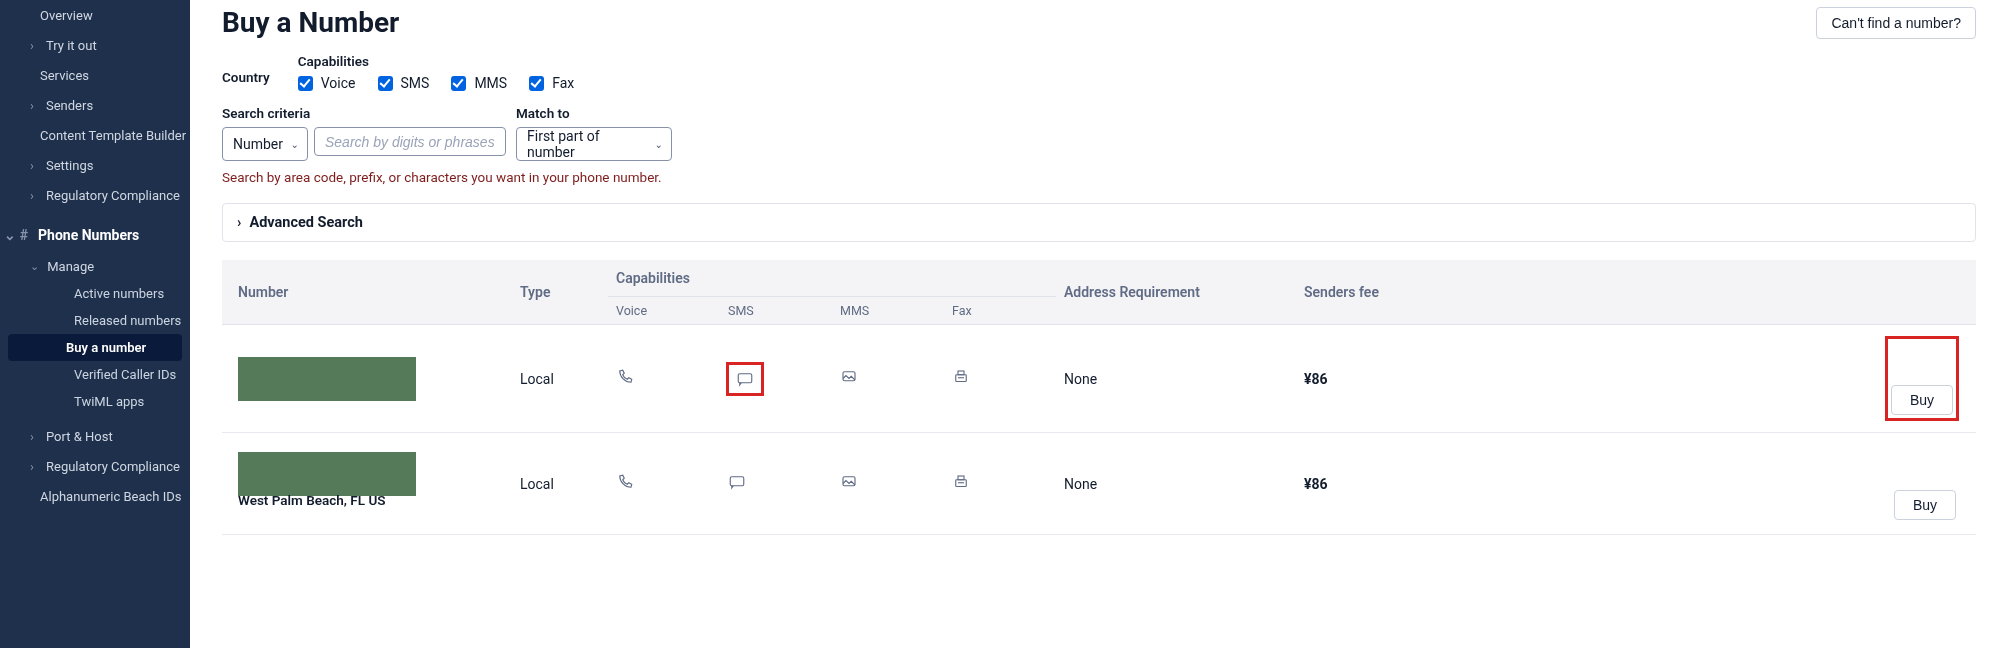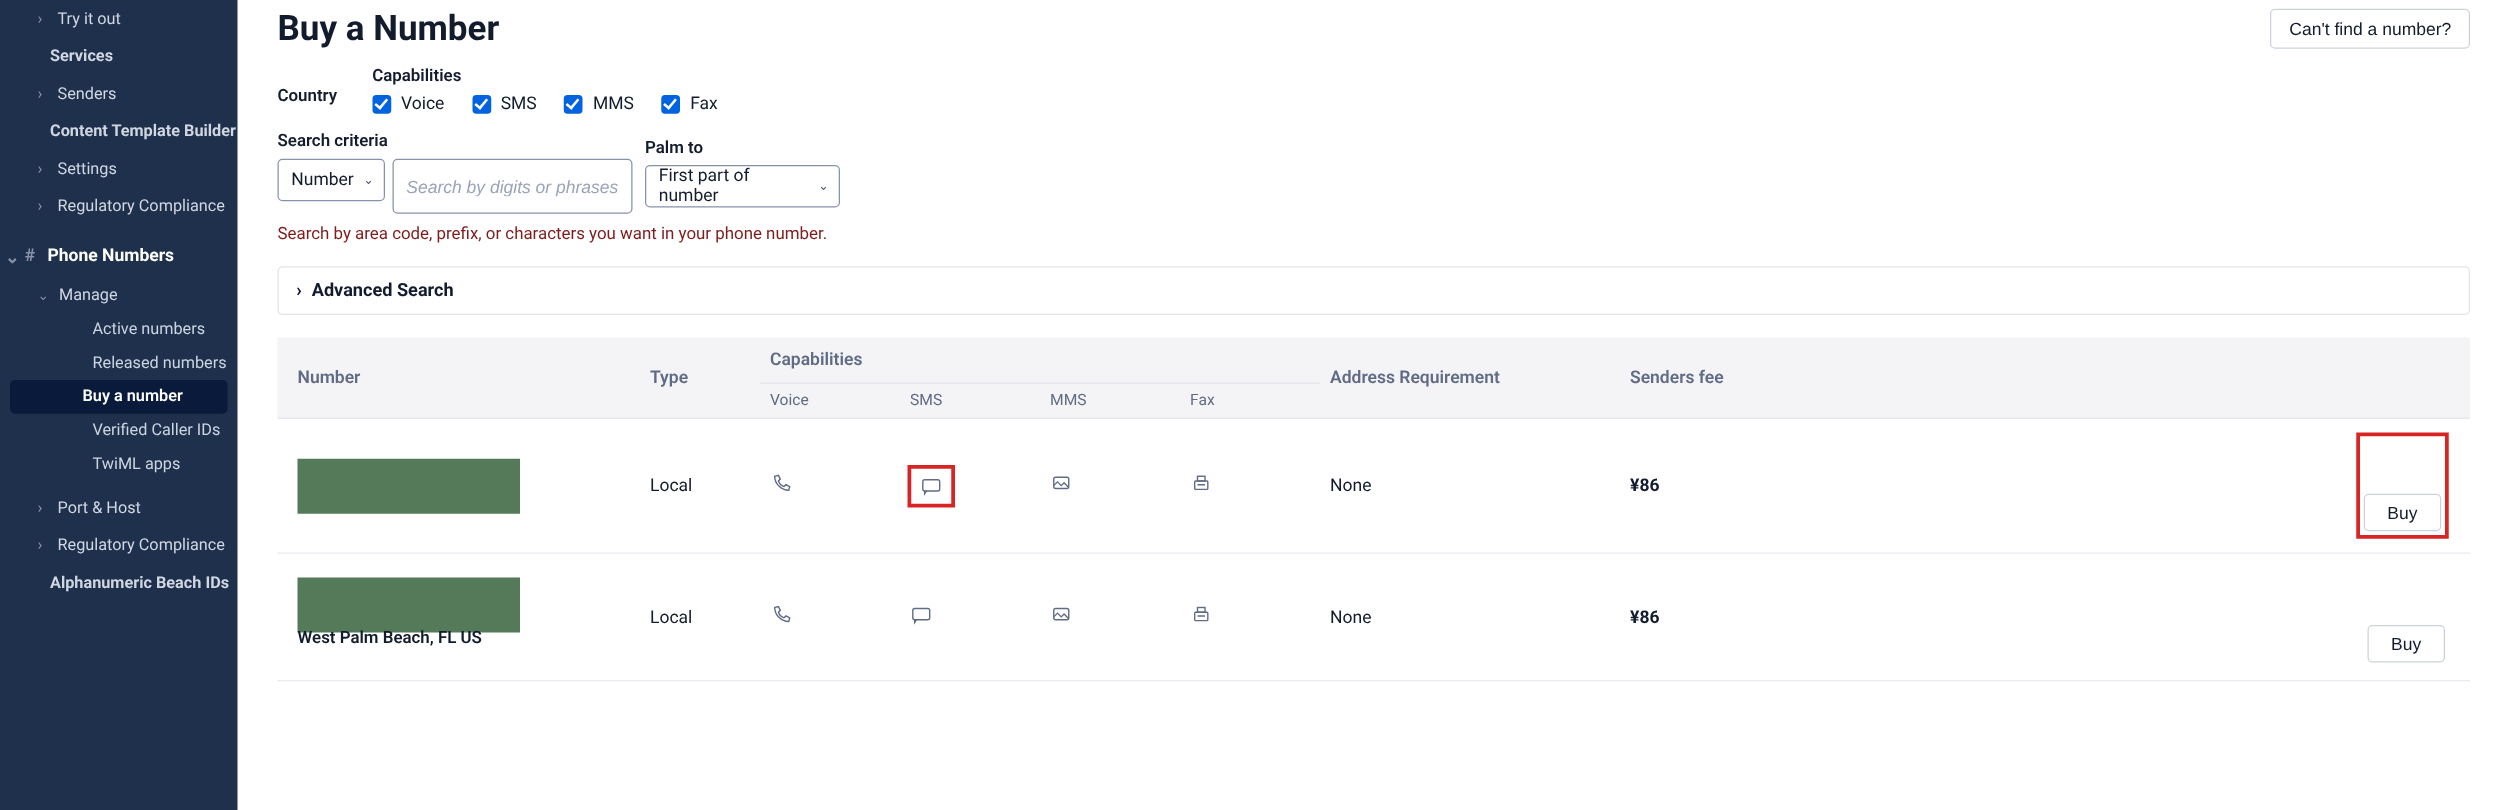--- a/index.html
+++ b/index.html
@@ -4,21 +4,21 @@
 <style>
   * { box-sizing: border-box; margin: 0; padding: 0; }
   body { font-family: -apple-system, BlinkMacSystemFont, "Segoe UI", Roboto, Helvetica, Arial, sans-serif; font-size: 14px; color: #121c2d; background: #fff; }
   .app { display: flex; width: 2000px; height: 648px; overflow: hidden; }
 
   
   .sidebar { width: 190px; background: #1f304c; color: #cbd5e1; flex: 0 0 190px; overflow: hidden; padding-top: 0; }
   .side-item { display: flex; align-items: center; height: 30px; font-size: 13px; cursor: pointer; color: #d0d7e2; }
   .side-item.top { padding-left: 40px; }
   .side-item .chev { width: 12px; display: inline-flex; justify-content: center; margin-left: 26px; margin-right: 8px; color: #8891aa; }
-  .side-item.no-chev { padding-left: 40px; font-weight: bold; }
+  .side-item.no-chev { padding-left: 40px; }
   .side-section { display: flex; align-items: center; height: 34px; padding-left: 18px; font-weight: 700; color: #fff; font-size: 14px; }
   .side-section .hash { color: #8891aa; margin-right: 10px; }
   .side-section .chev-down { color: #8891aa; margin-left: -14px; margin-right: 4px; }
   .side-sub { display: flex; align-items: center; height: 27px; padding-left: 66px; font-size: 13px; color: #cbd5e1; cursor: pointer; border-radius: 4px; margin: 0 8px; }
   .side-sub.active { background: #0a1a3a; color: #fff; font-weight: 600; padding-left: 58px; }
   .side-group-hdr { display: flex; align-items: center; height: 28px; padding-left: 30px; font-size: 13px; color: #d0d7e2; }
   .side-group-hdr .chev { margin-right: 8px; color: #8891aa; font-size: 11px; }
 
   
   .main { flex: 1; padding: 6px 24px 0 32px; overflow: hidden; }
@@ -35,21 +35,21 @@
   .country-box .flag::before { content: ""; position: absolute; top: 0; left: 0; width: 7px; height: 6px; background: #3c3b6e; }
   .country-box .srch { width: 32px; border-left: 1px solid #ccd1db; display: flex; align-items: center; justify-content: center; color: #4b5671; }
 
   .caps { display: flex; gap: 22px; align-items: center; }
   .cap { display: flex; align-items: center; gap: 8px; font-size: 14px; }
   .cb { width: 15px; height: 15px; background: #0263e0; border-radius: 3px; position: relative; }
   .cb::after { content: ""; position: absolute; left: 4px; top: 1px; width: 4px; height: 8px; border: solid #fff; border-width: 0 2px 2px 0; transform: rotate(40deg); }
 
   .select-sm { border: 1px solid #8891aa; border-radius: 4px; height: 34px; padding: 0 26px 0 10px; font-size: 14px; display: flex; align-items: center; position: relative; background: #fff; cursor: pointer; }
   .select-sm .caret { position: absolute; right: 8px; top: 50%; transform: translateY(-50%); color: #4b5671; font-size: 10px; }
-  .input-txt { border: 1px solid #8891aa; border-radius: 4px; height: 44px; padding: 0 10px; font-size: 14px; width: 192px; font-style: italic; color: #606b85; }
+  .input-txt { border: 1px solid #8891aa; border-radius: 4px; height: 29px; padding: 0 10px; font-size: 14px; width: 192px; font-style: italic; color: #606b85; }
   .input-txt::placeholder { font-style: italic; color: #9aa3b8; }
   .sel-number { width: 86px; }
   .sel-match { width: 156px; }
   .row2 { align-items: center; gap: 10px; }
 
   .btn-primary { background: #0263e0; color: #fff; border: none; border-radius: 4px; height: 32px; padding: 0 18px; font-size: 14px; font-weight: 600; cursor: pointer; }
   .link { color: #0263e0; font-size: 14px; cursor: pointer; }
   .hint { color: #7f1d1d; font-size: 13.5px; margin-top: -6px; margin-bottom: 18px; }
 
   .adv { border: 1px solid #e1e3ea; border-radius: 4px; padding: 10px 14px; display: flex; align-items: center; gap: 8px; font-weight: 700; font-size: 14.5px; margin-bottom: 18px; cursor: pointer; }
@@ -72,20 +72,23 @@
   .buy-wrap.highlight { outline: 3px solid #d92424; padding: 3px; }
 
   .svg-icon { width: 18px; height: 18px; fill: none; stroke: #606b85; stroke-width: 1.5; }
 </style>
 </head>
 <body>
 
 <div class="app">
 
   <nav class="sidebar">
+    <div class="side-item top">
+      <span>Overview</span>
+    </div>
     <div class="side-item">
       <span class="chev">›</span>
       <span>Try it out</span>
     </div>
     <div class="side-item no-chev">
       <span>Services</span>
     </div>
     <div class="side-item">
       <span class="chev">›</span>
       <span>Senders</span>
@@ -185,21 +188,21 @@
         <div style="display:flex; gap:6px;">
           <div class="select-sm sel-number">
             <span>Number</span>
             <span class="caret">⌄</span>
           </div>
           <input class="input-txt" placeholder="Search by digits or phrases" style="">
         </div>
       </div>
 
       <div class="field">
-        <label class="lbl">Palm to</label>
+        <label class="lbl">Match to</label>
         <div class="select-sm sel-match">
           <span>First part of number</span>
           <span class="caret">⌄</span>
         </div>
       </div>
 
     </div>
 
     <div class="hint">Search by area code, prefix, or characters you want in your phone number.</div>
 

